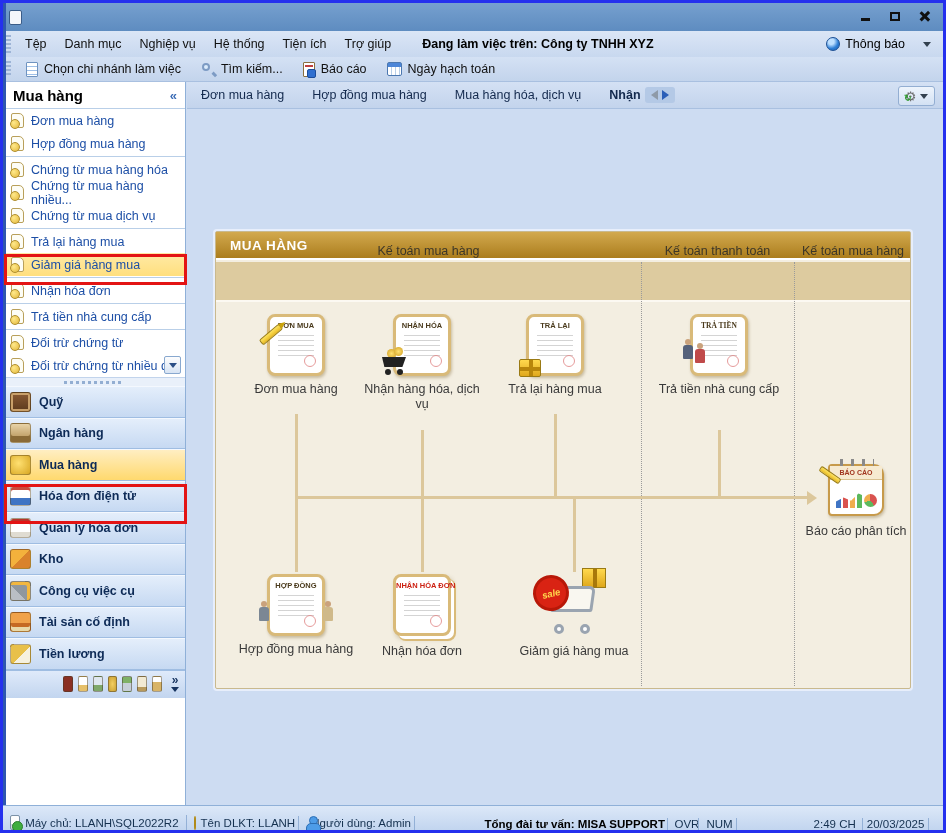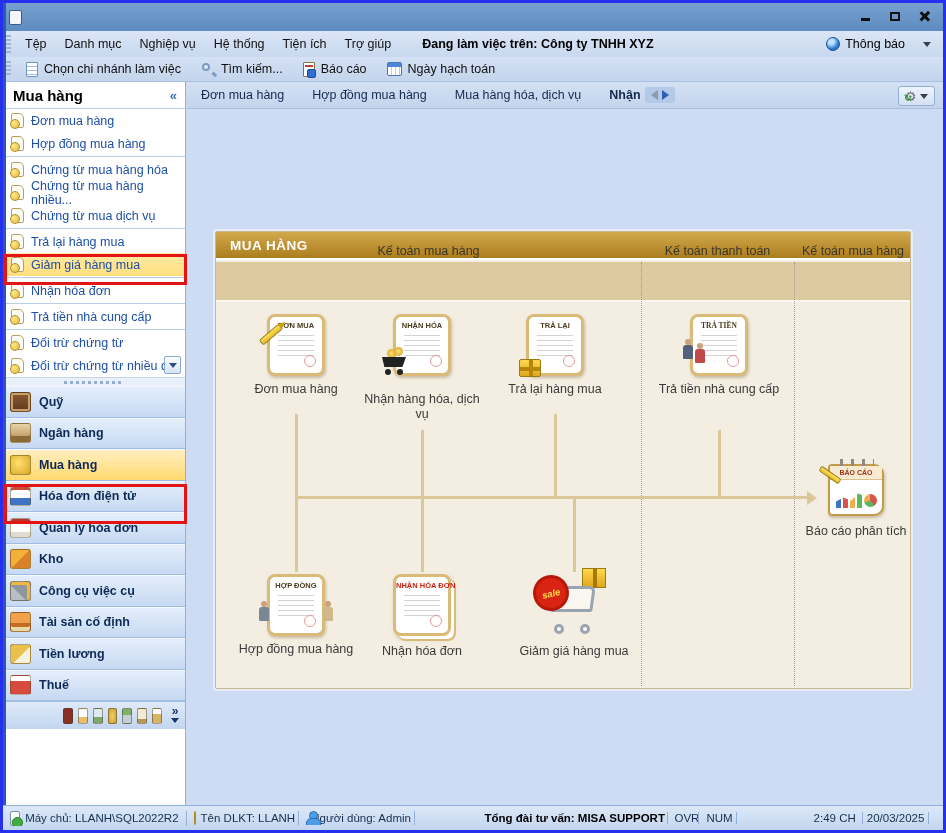--- a/index.html
+++ b/index.html
@@ -157,21 +157,21 @@
     background:linear-gradient(90deg,#3f74c4 0 5px, transparent 5px 7px, #d9534f 7px 12px, transparent 12px 14px, #f0ad4e 14px 19px, transparent 19px 21px, #5cb85c 21px 26px, transparent 26px);
     background-size:100% 100%; clip-path:polygon(0 60%,25% 35%,50% 55%,75% 10%,100% 30%,100% 100%,0 100%);}
   .calendar-doc .pie { position:absolute; right:5px; bottom:7px; width:13px; height:13px; border-radius:50%;
     background:conic-gradient(#d9534f 0 40%, #5cb85c 40% 70%, #f0ad4e 70% 100%); }
   .calendar-doc .pencil { position:absolute; left:-12px; top:6px; width:24px; height:6px; background:linear-gradient(#ffe55e,#e8b923); border:1px solid #9a7d12; transform:rotate(35deg); border-radius:2px;}
   .pagedup { box-shadow:4px 4px 0 -1px #fff, 5px 5px 0 0 #d9ba79, 2px 3px 4px rgba(120,95,40,.3) !important; }
   
   .annot { position:absolute; border:3px solid #e31414; pointer-events:none; }
   
   .statusbar { position:absolute; left:0; top:802px; width:940px; height:25px;
-    background:linear-gradient(#dce8f8,#c2d5ef); border-top:1px solid #8fb0d8; display:flex; align-items:center; font-size:11.5px; color:#14304f;}
+    background:linear-gradient(#dce8f8,#c2d5ef); border-top:1px solid #8fb0d8; display:flex; align-items:flex-end; font-size:11.5px; color:#14304f;}
   .seg { border-right:1px solid #93b0d6; display:flex; align-items:center; gap:5px; padding:0 7px; white-space:nowrap; overflow:hidden;}
   .seg.bold { font-weight:bold; color:#000; }
   .st-server { width:16px;height:15px;background:linear-gradient(#fdfdfd 60%,#cfd8e2 60%);border:1px solid #7c92a8;border-radius:2px;position:relative;}
   .st-server::after{content:"";position:absolute;right:-4px;bottom:-3px;width:9px;height:9px;border-radius:50%;background:#3fae3f;border:1px solid #2c7d2c;}
   .st-db { width:12px;height:14px;background:#f2c73c;border:1px solid #b08a1a;border-radius:50% 50% 50% 50% / 28% 28% 28% 28%; }
   .st-user { width:13px;height:14px;position:relative;}
   .st-user::before{content:"";position:absolute;left:3px;top:0;width:7px;height:7px;border-radius:50%;background:#4d9ce8;border:1px solid #2c6eb4;}
   .st-user::after{content:"";position:absolute;left:0;top:7px;width:13px;height:7px;border-radius:5px 5px 2px 2px;background:#4d9ce8;border:1px solid #2c6eb4;}
   .resize-grip { width:12px; background:
     radial-gradient(circle at 3px 13px, #8aa4c8 1.5px, transparent 2px),
@@ -330,24 +330,20 @@
         <span>Công cụ việc cụ</span>
       </div>
     <div class="mod-btn">
         <span class="mico mi9"></span>
         <span>Tài sản cố định</span>
       </div>
     <div class="mod-btn">
         <span class="mico mi10"></span>
         <span>Tiền lương</span>
       </div>
-    <div class="mod-btn">
-        <span class="mico mi11"></span>
-        <span>Thuế</span>
-      </div>
 
     <div class="quickrow">
       <span class="qico q0"></span>
       <span class="qico q1"></span>
       <span class="qico q2"></span>
       <span class="qico q3"></span>
       <span class="qico q4"></span>
       <span class="qico q5"></span>
       <span class="qico q6"></span>
       <span class="q-more"><span>»</span><span class="c2"></span></span>
@@ -406,21 +402,21 @@
         <span class="lines"></span>
           <span class="stamp"></span>
         <span class="acc-cart">
             <span class="bag"></span>
             <span class="bag b2"></span>
             <span class="body"></span>
             <span class="w1"></span>
             <span class="w2"></span>
           </span>
       </div>
-      <div class="node-label" style="left:141px; top:150px;margin-top:10px;">Nhận hàng hóa, dịch vụ</div>
+      <div class="node-label" style="left:141px; top:150px;">Nhận hàng hóa, dịch vụ</div>
 
       <div class="flow-doc" style="left:310px; top:82px;">
         <span class="banner">TRẢ LẠI</span>
         <span class="lines"></span>
           <span class="stamp"></span>
         <span class="acc-gift"></span>
       </div>
       <div class="node-label" style="left:274px; top:150px;">Trả lại hàng mua</div>
 
       <div class="flow-doc" style="left:474px; top:82px;font-family:Liberation Serif, serif;">

